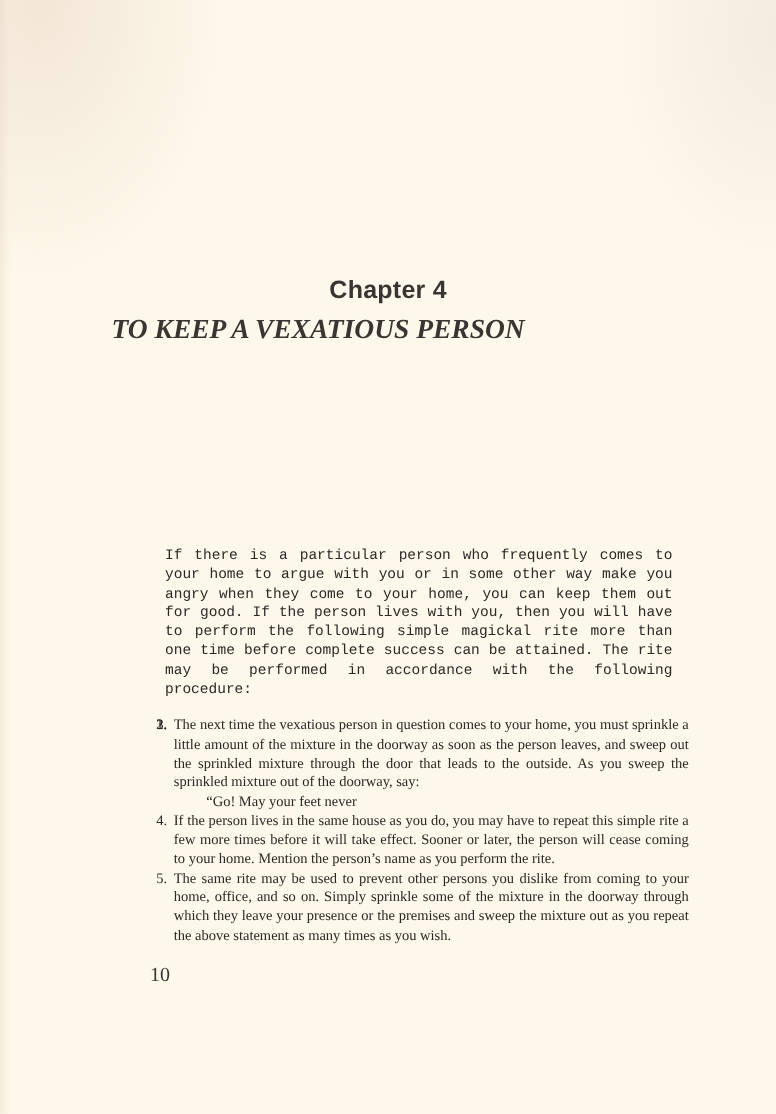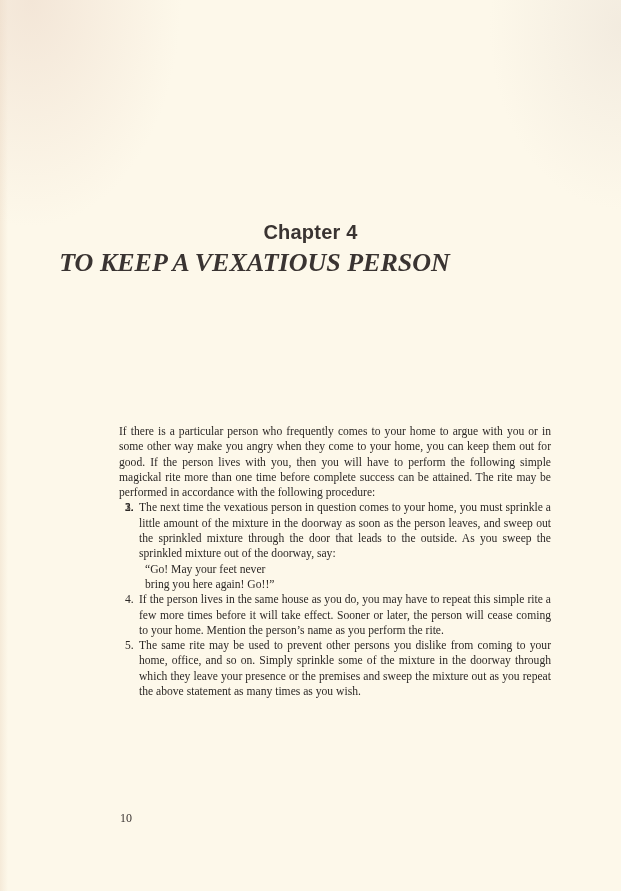--- a/index.html
+++ b/index.html
@@ -38,62 +38,64 @@
     }
     .chapter-title {
       position: absolute;
       top: 253px;
       left: 0;
       width: 509px;
       text-align: center;
       font-family: "Liberation Serif", "DejaVu Serif", serif;
       font-style: italic;
       font-weight: bold;
-      font-size: 26px;
+      font-size: 22px;
       line-height: 20px;
       color: #3a3432;
     }
     .body-text {
       position: absolute;
       top: 424px;
       left: 119px;
       width: 432px;
       font-size: 11.6px;
       line-height: 15.3px;
       text-align: justify;
       color: #2c2826;
     }
     .body-text p {
-      margin: 0;
+      margin: 13px;
+      font-family: Liberation Mono, monospace;
     }
     ol.steps {
       margin: 0;
       padding: 0;
       list-style: none;
     }
     ol.steps li {
       position: relative;
       padding-left: 20px;
       margin: 0;
       text-align: justify;
     }
     ol.steps li .num {
       position: absolute;
       left: 6px;
       top: 0;
     }
     .quote {
       padding-left: 6px;
       text-align: left;
+      margin-left: 20px;
     }
     .page-number {
       position: absolute;
-      top: 811px;
+      top: 772px;
       left: 120px;
-      font-size: 12px;
+      font-size: 16px;
       color: #3a3432;
     }
   </style>
 </head>
 <body>
 
 <div class="page">
 
   <div class="chapter-label">Chapter 4</div>
 
@@ -109,21 +111,20 @@
         <span class="num">1.</span>
       </li>
       <li>
         <span class="num">2.</span>
       </li>
       <li>
         <span class="num">3.</span>
         <span>The next time the vexatious person in question comes to your home, you must sprinkle a little amount of the mixture in the doorway as soon as the person leaves, and sweep out the sprinkled mixture through the door that leads to the outside.  As you sweep the sprinkled mixture out of the doorway, say:</span>
         <div class="quote">
           <div>“Go! May your feet never</div>
-          <div>bring you here again! Go!!”</div>
         </div>
       </li>
       <li>
         <span class="num">4.</span>
         <span>If the person lives in the same house as you do, you may have to repeat this simple rite a few more times before it will take effect.  Sooner or later, the person will cease coming to your home.  Mention the person’s name as you perform the rite.</span>
       </li>
       <li>
         <span class="num">5.</span>
         <span>The same rite may be used to prevent other persons you dislike from coming to your home, office, and so on.  Simply sprinkle some of the mixture in the doorway through which they leave your presence or the premises and sweep the mixture out as you repeat the above statement as many times as you wish.</span>
       </li>

